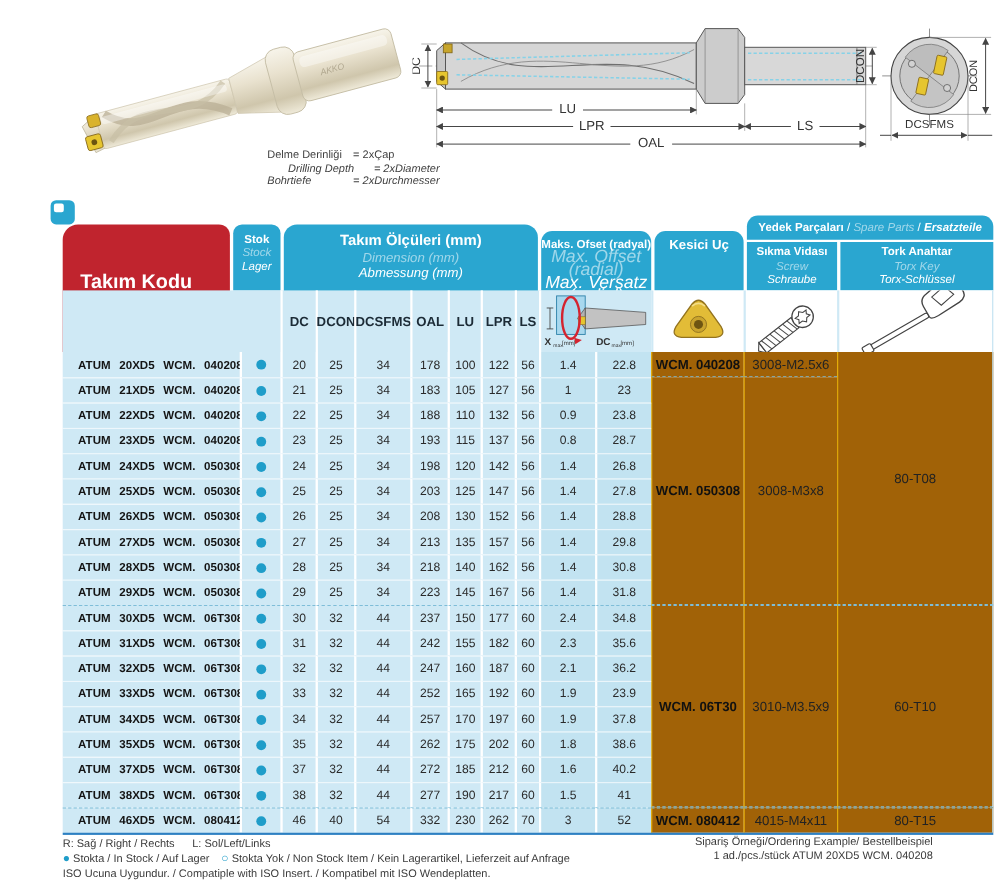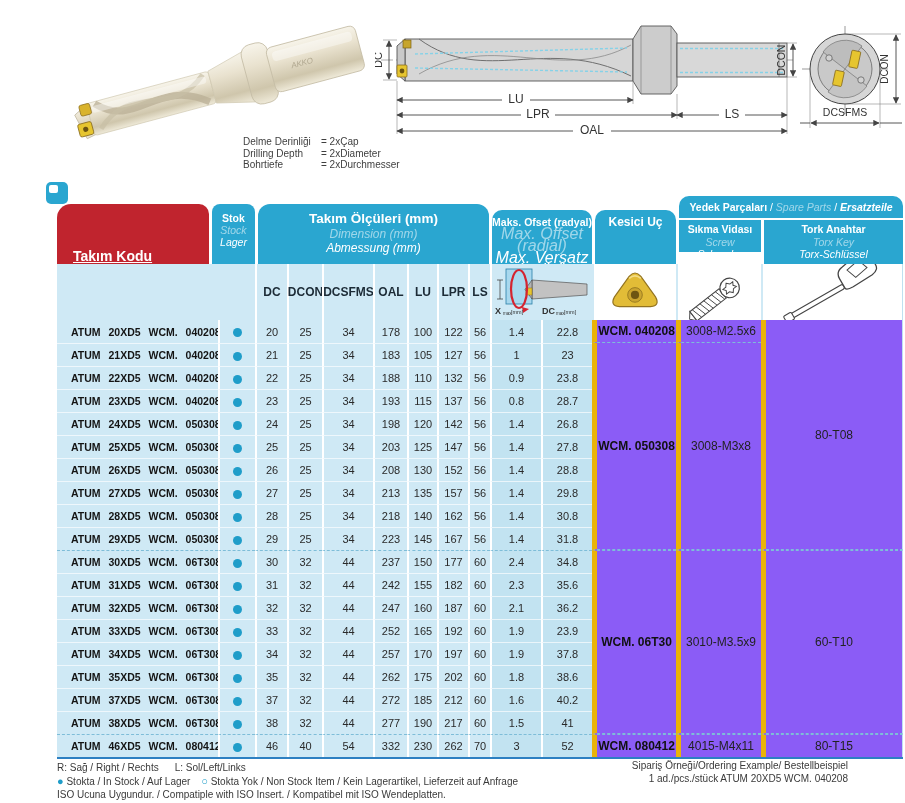--- a/index.html
+++ b/index.html
@@ -6,41 +6,41 @@
   #page{position:relative;width:905px;height:803px;background:#fff;overflow:hidden;
         font-family:"Liberation Sans",sans-serif;}
 
   
   .hcell{position:absolute;box-sizing:border-box;background:#2aa6d0;color:#fff;text-align:center;}
   .h-tr{font-weight:bold;}
   .h-en{color:rgba(255,255,255,.55);font-style:italic;}
   .h-de{font-style:italic;}
   #hdr-code{left:57px;top:204px;width:152px;height:116px;background:#c0242e;
             border-radius:14px 10px 24px 0;text-align:left;padding:44px 0 0 16px;}
-  #hdr-code .h-tr{font-size:14px;line-height:17px;text-decoration:underline;}
+  #hdr-code .h-tr{font-size:18px;line-height:17px;}
   #hdr-code .h-en{font-size:13px;line-height:16px;color:#fff;font-weight:bold;font-style:italic;}
   #hdr-code .h-de{font-size:12.5px;line-height:15px;}
   #hdr-stock{left:212px;top:204px;width:43px;height:60px;border-radius:8px 8px 0 0;padding-top:8px;}
   #hdr-stock div{font-size:10.5px;line-height:12px;}
   #hdr-dims{left:258px;top:204px;width:231px;height:71px;border-radius:12px 12px 0 0;padding-top:7px;}
   #hdr-dims .h-tr{font-size:13.5px;line-height:16px;}
   #hdr-dims .h-en,#hdr-dims .h-de{font-size:12px;line-height:14px;}
   #hdr-offset{left:492px;top:210px;width:100px;height:58px;border-radius:10px 10px 0 0;padding-top:6px;}
   #hdr-offset div{font-size:16px;line-height:12px;}
   #hdr-offset .h-tr{font-size:10.5px;}
   #hdr-insert{left:595px;top:210px;width:81px;height:54px;border-radius:10px 10px 0 0;padding-top:5px;}
   #hdr-insert .h-tr{font-size:12px;line-height:14px;}
   #hdr-insert .h-en{font-size:11px;line-height:13px;margin-top:41px;}
   #hdr-insert .h-de{font-size:9px;line-height:12px;}
   #hdr-spare{left:679px;top:196px;width:224px;height:22px;border-radius:10px 10px 0 0;
              font-size:10.5px;line-height:22px;}
   #hdr-spare .seg-tr{font-weight:bold;}
   #hdr-spare .seg-en{color:rgba(255,255,255,.55);font-style:italic;}
   #hdr-spare .seg-de{font-style:italic;font-weight:bold;}
-  #hdr-screw{left:679px;top:220px;width:82px;height:32px;padding-top:3px;}
+  #hdr-screw{left:679px;top:220px;width:82px;height:44px;padding-top:3px;}
   #hdr-screw div{font-size:10.5px;line-height:12.5px;}
   #hdr-torx{left:764px;top:220px;width:139px;height:44px;padding-top:3px;}
   #hdr-torx div{font-size:10.5px;line-height:12.5px;}
 
   
   #bookmark{position:absolute;left:46px;top:182px;width:22px;height:22px;background:#2aa6d0;border-radius:5px;}
   #bookmark .inner{position:absolute;left:3px;top:3px;width:9px;height:8px;background:#fff;border-radius:2px;}
 
   
   #subhdr-bg{position:absolute;left:57px;top:264px;width:535px;height:56px;background:#cfe9f5;}
@@ -59,41 +59,41 @@
   #spec-table{position:absolute;left:57px;top:320px;width:846px;border-collapse:separate;border-spacing:0;
               table-layout:fixed;}
   #spec-table tr{height:23px;}
   #spec-table td{box-sizing:border-box;padding:0;height:23px;background:#cfe9f5;text-align:center;
                  font-size:11px;color:#2a2a2a;border-left:2px solid #fff;border-top:1px solid rgba(255,255,255,.65);
                  overflow:hidden;white-space:nowrap;}
   #spec-table tr:first-child td{border-top:none;}
   #spec-table td.code-cell{text-align:center;padding-left:14px;font-weight:bold;font-size:10.5px;
                            word-spacing:5px;color:#141414;border-left:none;}
   #spec-table td.off-cell{background:#c2e3f1;}
-  #spec-table td.grp-cell{background:#8b5cf6;border-left:5px solid #eab308;border-top:none;font-size:12px;color:#222;}
+  #spec-table td.grp-cell{background:#a16207;border-left:1px solid #eab308;border-top:none;font-size:12px;color:#222;}
   #spec-table td.insert-name{font-weight:bold;color:#111;}
   #spec-table td.torx-cell{border-right:1px solid #bfe0f0;}
   #spec-table td.dash-bottom{border-bottom:1px dashed #7ebdd8;}
   #spec-table tr.dash-top td{border-top:1px dashed #7ebdd8;}
   .dot{display:inline-block;width:9px;height:9px;border-radius:50%;background:#1f9dc9;vertical-align:middle;}
   #table-bottom-rule{position:absolute;left:57px;top:757px;width:846px;height:2px;background:#2d80c2;}
 
   
   #footer-left{position:absolute;left:57px;top:761px;font-size:10px;color:#3a3a3a;line-height:13.5px;}
   #footer-left .lbl-b{margin-left:16px;}
   #footer-left .blt{color:#1f9dc9;font-size:11px;}
   #footer-right{position:absolute;right:2px;top:759px;width:360px;text-align:right;font-size:10px;
                 color:#3a3a3a;line-height:13px;padding-right:0;}
   #footer-right div{padding-right:55px;}
 
   
   #depth-note{position:absolute;left:243px;top:136px;font-size:10px;color:#3f3f3f;line-height:11.5px;}
   #depth-note .row{display:flex;}
   #depth-note .lab{width:78px;}
-  #depth-note .row.it{}
+  #depth-note .row.it{font-style:italic;justify-content:flex-end;}
   .diag{position:absolute;}
   svg text{font-family:"Liberation Sans",sans-serif;}
 </style>
 </head>
 <body>
 
 <div id="page">
 
   <svg class="diag" style="left:55px;top:8px;" width="320" height="158" viewBox="0 0 320 158">
     <defs>

